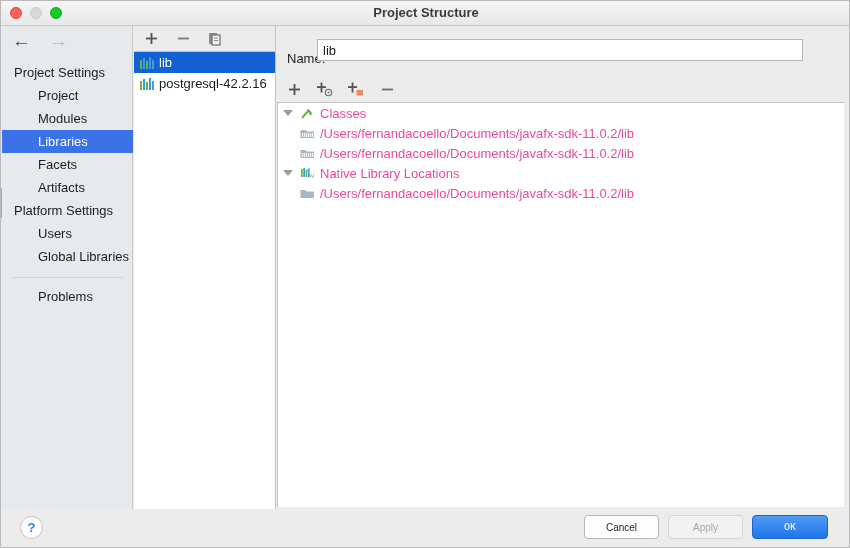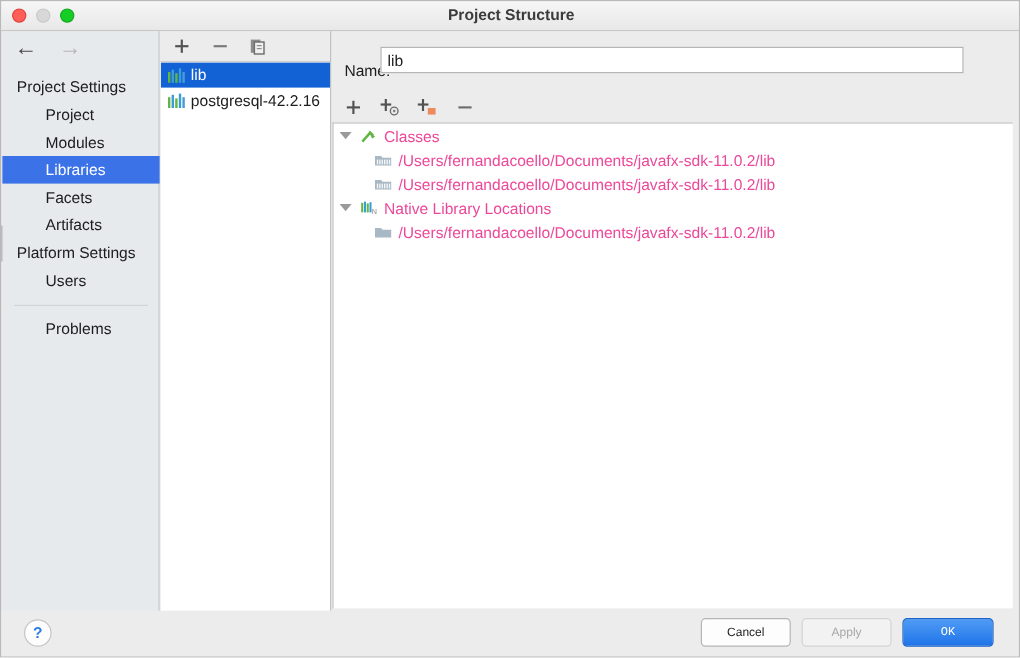--- a/index.html
+++ b/index.html
@@ -168,21 +168,21 @@
   .tw span {
     width: 0; height: 0;
     border-left: 5px solid transparent;
     border-right: 5px solid transparent;
     border-top: 6px solid #9a9a9a;
   }
   .tree-icon {
     width: 18px; display: flex; align-items: center; justify-content: center;
     margin-right: 4px;
   }
-  .tree-row.leaf { padding-left: 32px; }
+  .tree-row.leaf { padding-left: 20px; }
 
   
   .footer {
     position: absolute; left: 0; bottom: 0;
     width: 848px; height: 38px;
     background: #ececec;
   }
   .help-btn {
     position: absolute; left: 19px; top: 7px;
     width: 23px; height: 23px; border-radius: 50%;
@@ -237,20 +237,21 @@
 
     <div class="nav-list">
       <div class="nav-item group">Project Settings</div>
       <div class="nav-item child">Project</div>
       <div class="nav-item child">Modules</div>
       <div class="nav-item child selected">Libraries</div>
       <div class="nav-item child">Facets</div>
       <div class="nav-item child">Artifacts</div>
       <div class="nav-item group">Platform Settings</div>
       <div class="nav-item child">Users</div>
+      <div class="nav-item child">Global Libraries</div>
       <div class="nav-sep"></div>
       <div class="nav-item child">Problems</div>
     </div>
   </div>
 
   <div class="listpanel">
     <div class="list-toolbar">
       <div class="tb-btn">
         <svg width="13" height="13" viewBox="0 0 13 13" aria-hidden="true">
           <rect x="5.6" y="1" width="1.8" height="11" fill="#525252"></rect>

